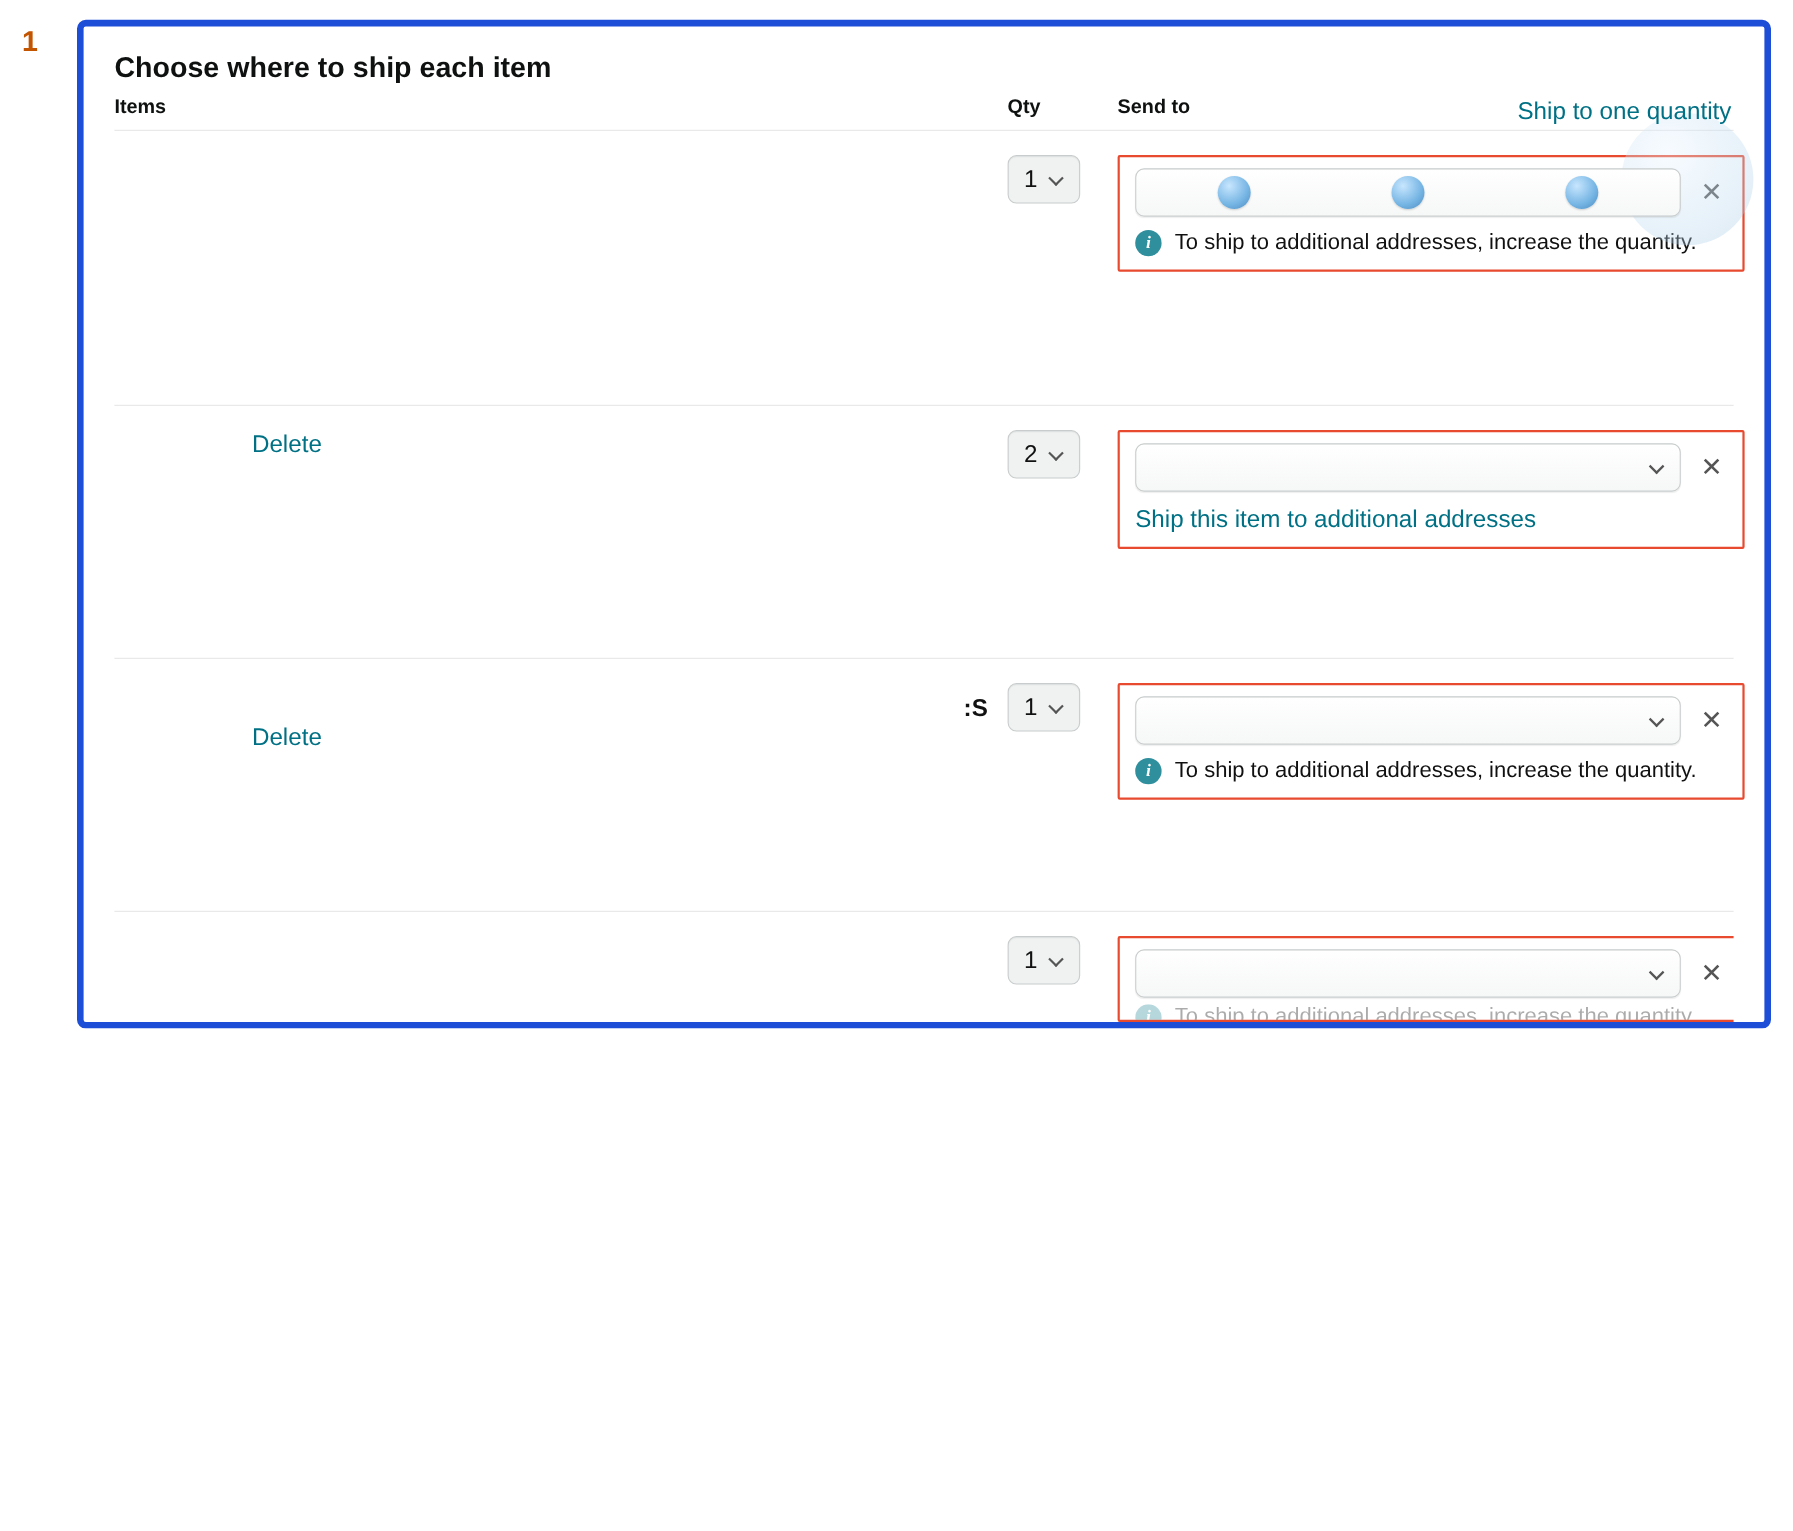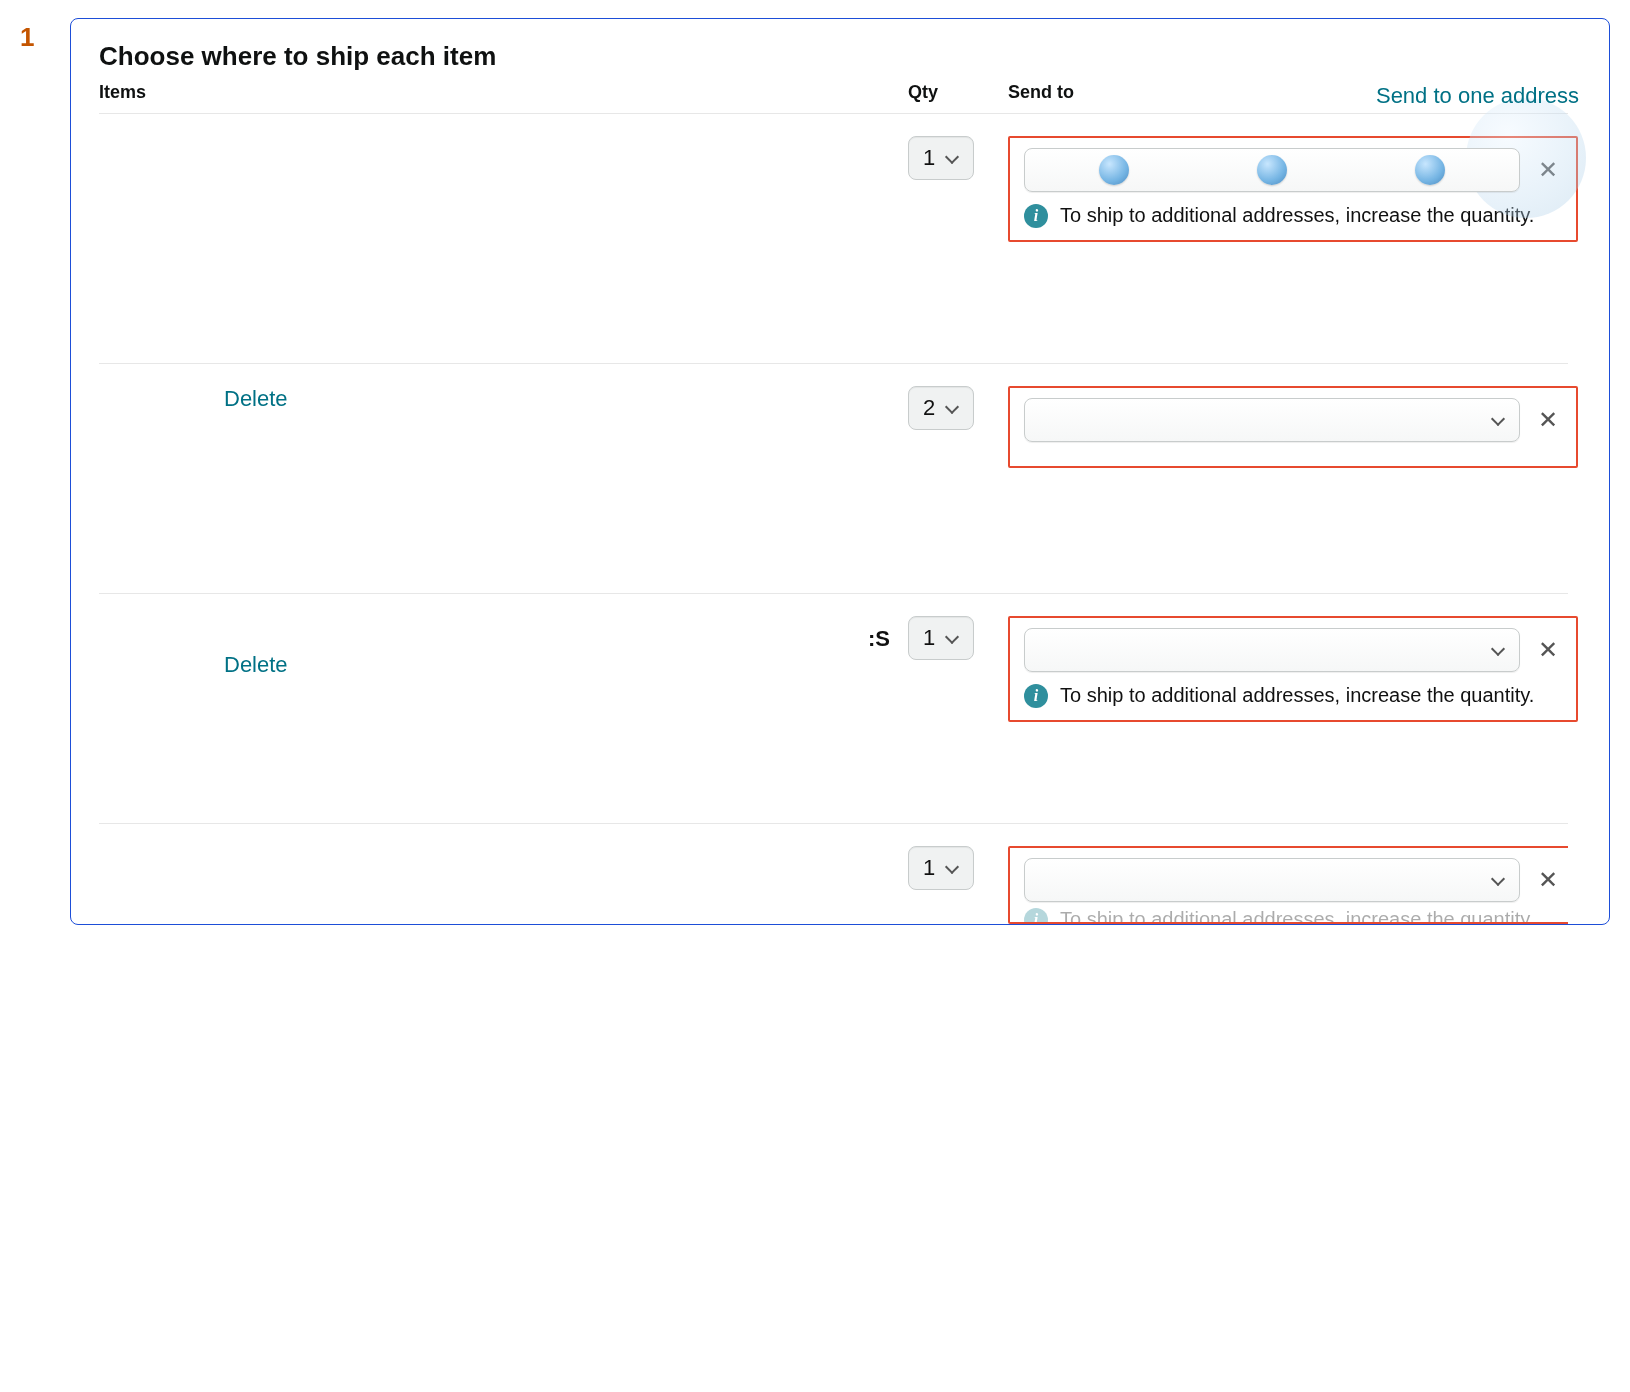--- a/index.html
+++ b/index.html
@@ -20,23 +20,23 @@
       flex-shrink: 0;
     }
     .main-col { flex: 1; }
     .step-title {
       color: #c45500;
       font-size: 27px;
       font-weight: 700;
       margin-bottom: 22px;
     }
     .panel {
-      border: 1px solid #1d4ed8;
+      border: 6px solid #1d4ed8;
       border-radius: 8px;
-      padding: 22px 41px 0 28px;
+      padding: 22px 28px 0 28px;
       position: relative;
     }
     .panel-title {
       font-size: 26px;
       font-weight: 700;
       color: #0f1111;
       margin-bottom: 10px;
     }
     .header-row {
       display: flex;
@@ -215,21 +215,21 @@
 </head>
 <body>
 
 <div class="container">
   <div class="step-num">1</div>
   <div class="main-col">
 
     <div class="panel">
       <div class="panel-title">Choose where to ship each item</div>
 
-      <a href="#" class="ship-one-link">Send to one address</a>
+      <a href="#" class="ship-one-link">Ship to one quantity</a>
 
       <div class="header-row">
         <div class="col-items">Items</div>
         <div class="col-qty">Qty</div>
         <div class="col-send">Send to</div>
       </div>
 
       <div class="item-row first">
         <div class="items-cell first">
           <span class="items-right-stub"></span>
@@ -274,20 +274,21 @@
           </div>
         </div>
         <div class="sendto-cell">
           <div class="highlight-box">
             <div class="addr-row">
               <div class="addr-select">
                 <span class="chev-down"></span>
               </div>
               <span class="close-x">✕</span>
             </div>
+            <a href="#" class="addl-link">Ship this item to additional addresses</a>
           </div>
         </div>
       </div>
 
       <div class="item-row">
         <div class="items-cell">
           <span class="items-right-stub visible" style="align-self:flex-end; margin-right:18px; margin-top:10px;">:S</span>
           <a href="#" class="delete-link">Delete</a>
         </div>
         <div class="qty-cell">

